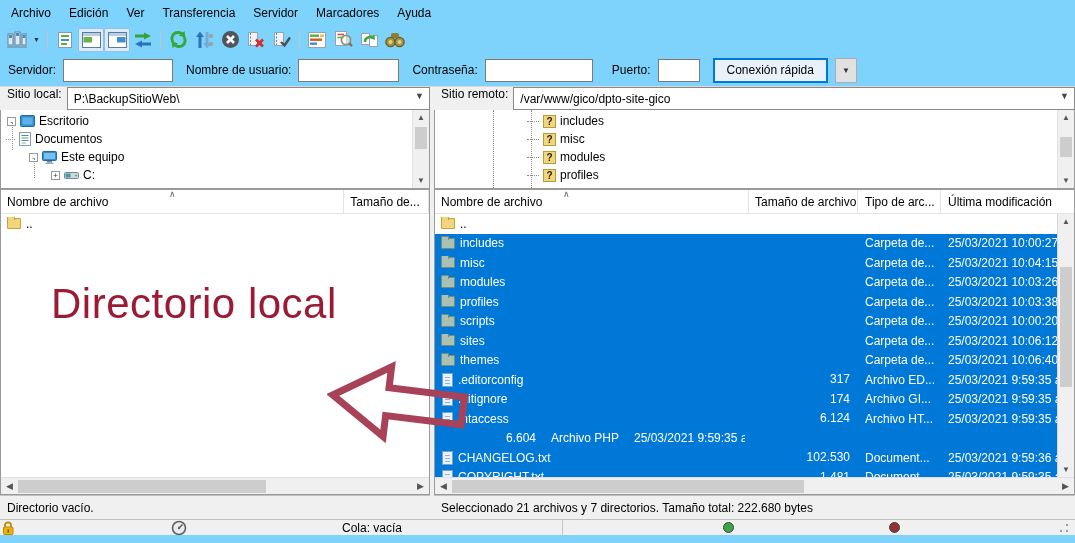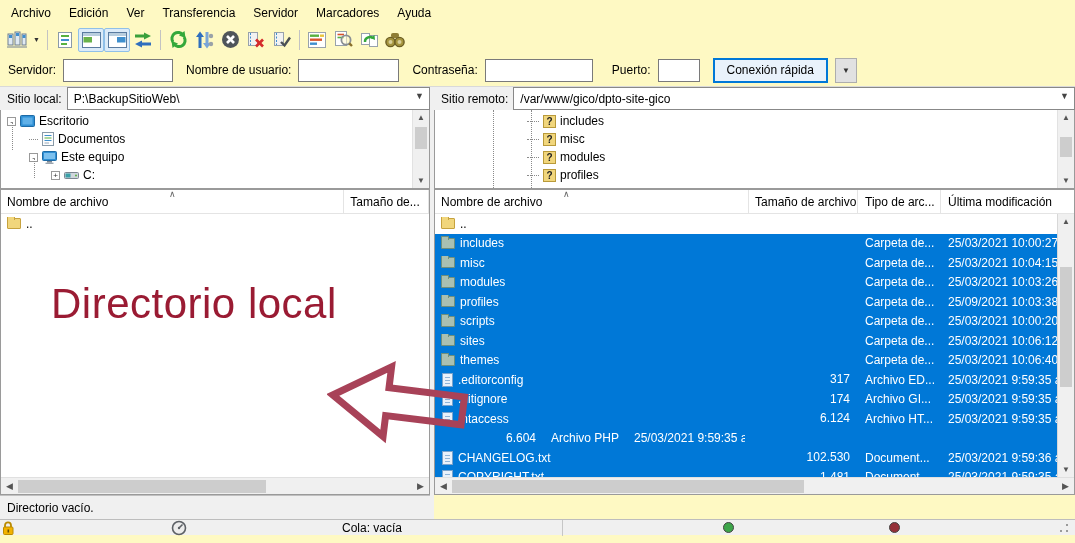--- a/index.html
+++ b/index.html
@@ -1,20 +1,20 @@
 <!DOCTYPE html>
 <html><head>
 <meta charset="utf-8">
 <style>
   * { margin:0; padding:0; box-sizing:border-box; }
   html,body { background:#d8d8d8; }
   .app {
     position:relative; width:1075px; height:543px;
     font-family:"Liberation Sans", sans-serif; font-size:12px; color:#000;
-    background:#fef9c3; outline:1px solid #8f8f8f; overflow:hidden;
+    background:#7dd3fc; outline:1px solid #8f8f8f; overflow:hidden;
   }
   
   .menubar { height:25px; display:flex; align-items:center; padding-left:2px; }
   .menu-item { padding:4px 9px; cursor:default; }
   
   .toolbar { height:29px; display:flex; align-items:center; padding-left:4px; }
   .tb-btn { width:26px; height:24px; display:flex; align-items:center; justify-content:center; border:1px solid transparent; border-radius:2px; }
   .tb-btn.pressed { background:#dcebf8; border:1px solid #90c0e8; }
   .tb-caret { width:13px; height:24px; display:flex; align-items:center; justify-content:center; font-size:7px; color:#333; }
   .tb-sep { width:1px; height:20px; background:#c3c3c3; margin:0 4px; }
@@ -22,21 +22,21 @@
   .quickbar { height:33px; display:flex; align-items:center; gap:7px; padding-left:8px; border-bottom:1px solid #d9d9d9; }
   .qc-label { white-space:nowrap; }
   .qc-input { height:23px; border:1px solid #7a7a7a; background:#fff; padding:0 4px; font:inherit; }
   .qc-btn { height:25px; padding:1px 12px 2px; background:#e9f2fb; border:2px solid #0078d7; font:inherit; white-space:nowrap; }
   .qc-dd { width:22px; height:25px; border:1px solid #adadad; background:#e1e1e1; font-size:8px; color:#333; display:flex; align-items:center; justify-content:center; }
   
   .cols { display:flex; }
   .pane-l { width:430px; }
   .pane-divider { width:4px; background:#f0f0f0; }
   .pane-r { width:641px; }
-  .site-row { height:23px; display:flex; align-items:center; background:#f0f0f0; }
+  .site-row { height:23px; display:flex; align-items:flex-start; background:#f0f0f0; }
   .site-label { padding:0 5px 0 7px; white-space:nowrap; }
   .combo { flex:1; height:23px; border:1px solid #888; background:#fff; display:flex; align-items:center; padding:0 6px; position:relative; white-space:nowrap; overflow:hidden; }
   .combo .chev { position:absolute; right:5px; top:3px; font-size:9px; color:#444; }
   .tree { height:79px; background:#fff; border:1px solid #9a9a9a; border-top:none; display:flex; position:relative; overflow:hidden; }
   .tree-rows { flex:1; padding-top:2px; position:relative; }
   .tree-row { height:18px; display:flex; align-items:center; gap:4px; white-space:nowrap; }
   .expander { width:9px; height:9px; border:1px solid #999; background:#fff; font-size:8px; line-height:7px; text-align:center; color:#333; flex:none; }
   .dot-v { position:absolute; border-left:1px dotted #8a8a8a; width:0; }
   .dot-h { border-top:1px dotted #8a8a8a; height:0; flex:none; }
   
@@ -254,21 +254,21 @@
           <div class="dot-v" style="left:11px; top:12px; height:28px;"></div>
           <div class="dot-v" style="left:33px; top:48px; height:20px;"></div>
           <div class="tree-row" style="padding-left:6px">
             <span class="expander">-</span>
             <svg width="15" height="12">
                 <rect x="0.5" y="0.5" width="14" height="11" rx="1" fill="#2f8fd4" stroke="#1d6aa6"></rect>
                 <rect x="2.5" y="2.5" width="10" height="7" fill="#5fb0e8"></rect>
               </svg>
             <span>Escritorio</span>
           </div>
-          <div class="tree-row" style="padding-left:28px">
+          <div class="tree-row" style="padding-left:5px">
             <span class="dot-h" style="width:9px"></span>
             <svg width="12" height="14">
                 <rect x="0.5" y="0.5" width="11" height="13" fill="#fdfdfd" stroke="#8a9aa8"></rect>
                 <line x1="2.5" y1="3.5" x2="9.5" y2="3.5" stroke="#3f8fce"></line>
                 <line x1="2.5" y1="6" x2="9.5" y2="6" stroke="#58b13f"></line>
                 <line x1="2.5" y1="8.5" x2="9.5" y2="8.5" stroke="#3f8fce"></line>
                 <line x1="2.5" y1="11" x2="7" y2="11" stroke="#9ab"></line>
               </svg>
             <span>Documentos</span>
           </div>
@@ -418,21 +418,21 @@
             <span class="cell rc-type">Carpeta de...</span>
             <span class="cell rc-mod">25/03/2021 10:03:26</span>
           </div>
           <div class="lv-row sel">
             <span class="cell rc-name">
                 <span class="ic ic-folder-sel"></span>
                 <span>profiles</span>
               </span>
             <span class="cell num rc-size"></span>
             <span class="cell rc-type">Carpeta de...</span>
-            <span class="cell rc-mod">25/09/2021 10:03:38</span>
+            <span class="cell rc-mod">25/03/2021 10:03:38</span>
           </div>
           <div class="lv-row sel">
             <span class="cell rc-name">
                 <span class="ic ic-folder-sel"></span>
                 <span>scripts</span>
               </span>
             <span class="cell num rc-size"></span>
             <span class="cell rc-type">Carpeta de...</span>
             <span class="cell rc-mod">25/03/2021 10:00:20</span>
           </div>
@@ -519,20 +519,23 @@
         <div class="arr" style="margin-left:auto">▶</div>
       </div>
     </div>
   </div>
 
   <div class="cols">
     <div class="pstat pane-l">
       <span>Directorio vacío.</span>
     </div>
     <div class="pane-divider"></div>
+    <div class="pstat pane-r">
+      <span>Seleccionado 21 archivos y 7 directorios. Tamaño total: 222.680 bytes</span>
+    </div>
   </div>
 
   <div class="statusbar">
     <svg width="16" height="16">
         <path d="M5,8 V5.5 a3,3.2 0 0 1 6,0 V8" fill="none" stroke="#b98a00" stroke-width="1.8"></path>
         <rect x="3.5" y="7" width="9.5" height="7.5" rx="1" fill="#f2b200" stroke="#b98a00"></rect>
         <rect x="7.5" y="9.5" width="1.6" height="3" fill="#6b5200"></rect>
       </svg>
     <svg width="16" height="16">
         <circle cx="8" cy="8" r="6.5" fill="#ececec" stroke="#5d6166" stroke-width="1.6"></circle>

